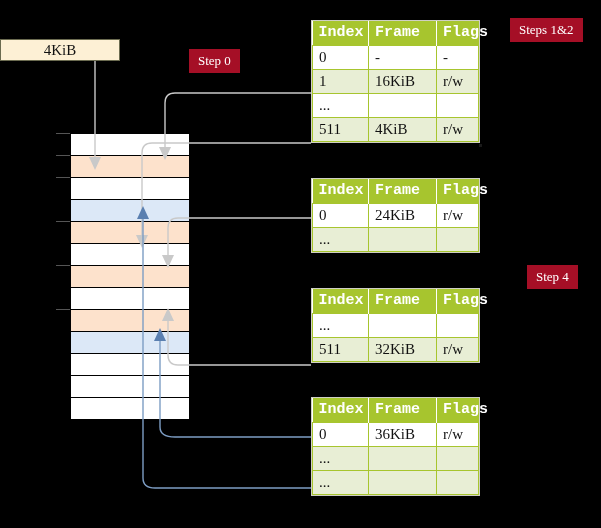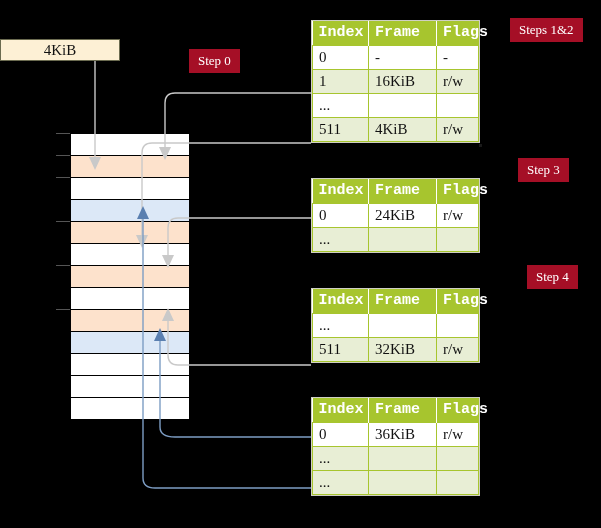--- a/index.html
+++ b/index.html
@@ -160,21 +160,20 @@
     <polygon points="154,341 166,341 160,328" fill="#5a7fb0"></polygon>
 
     <path class="bl" d="M 311,488 L 155,488 Q 143,488 143,478 L 143,218"></path>
     <polygon points="137,219 149,219 143,206" fill="#5a7fb0"></polygon>
   </svg>
 
   <div class="dotmark" style="left:479px;top:144px;"></div>
 
 <div class="badge" style="left: 189px; top: 49px;"><span>Step 0</span></div>
     <div class="badge" style="left: 510px; top: 18px;"><span>Steps 1&amp;2</span></div>
-    <div class="badge" style="left: 518px; top: 158px;"><span>Step 3</span></div>
     <div class="badge" style="left: 515px; top: 265px; margin-left: 12px;"><span>Step 4</span></div>
     <div class="ptable" style="left: 311px; top: 20px; width: 169px;">
       <table>
         <thead>
           <tr>
             <th style="width: 56px;">Index</th>
             <th style="width: 68px;">Frame</th>
             <th style="width: auto;">Flags</th>
           </tr>
         </thead>

